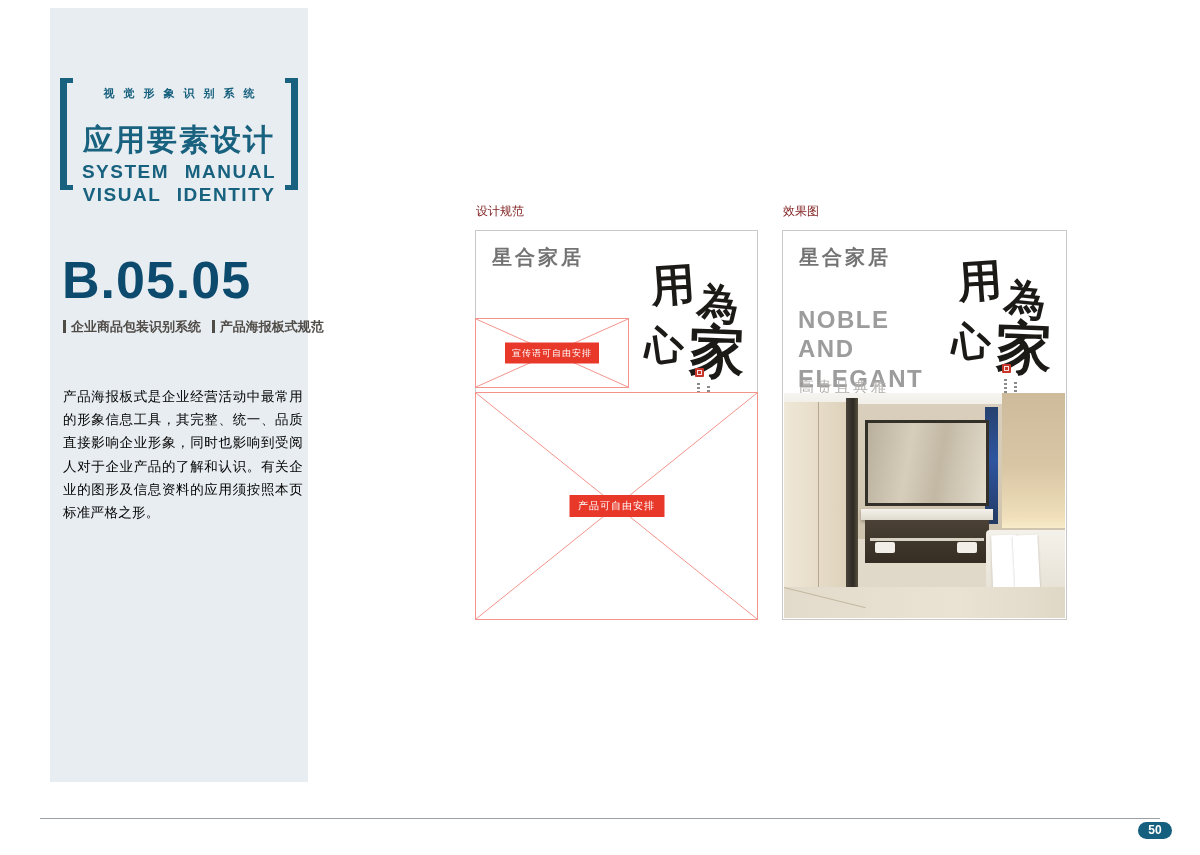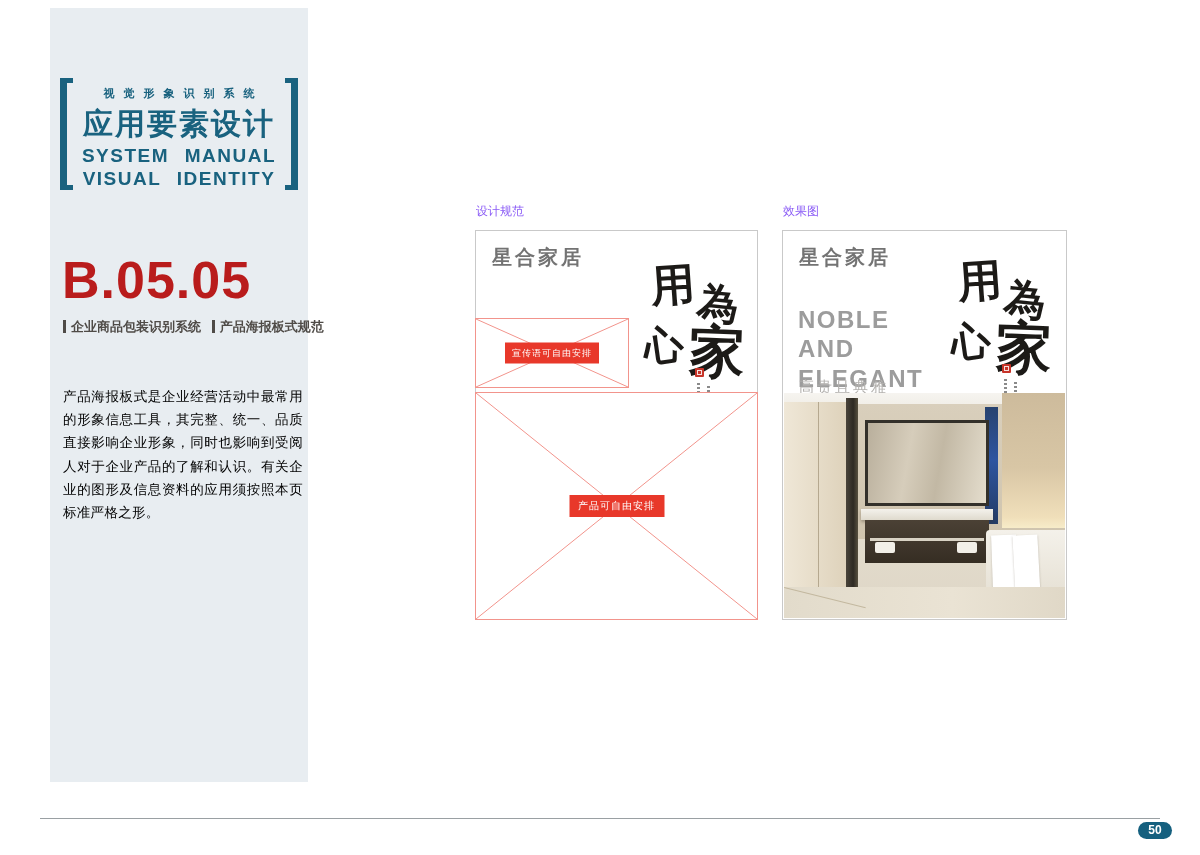--- a/index.html
+++ b/index.html
@@ -17,26 +17,26 @@
     background:#e8edf1;
   }
   .header-block {
     position:absolute; left:10px; top:68px; width:238px; height:118px;
     text-align:center; color:#19627f;
   }
   .bracket { position:absolute; top:2px; width:13px; height:112px; }
   .bracket-left  { left:0;  border-left:7px solid #19627f; border-top:5px solid #19627f; border-bottom:5px solid #19627f; }
   .bracket-right { right:0; border-right:7px solid #19627f; border-top:5px solid #19627f; border-bottom:5px solid #19627f; }
   .hdr-sub { font-size:11px; font-weight:bold; letter-spacing:9px; padding-left:9px; margin-top:10px; white-space:nowrap; }
-  .hdr-title { font-size:30px; font-weight:bold; letter-spacing:2px; margin-top:3px; white-space:nowrap; }
+  .hdr-title { font-size:30px; font-weight:bold; letter-spacing:2px; margin-top:19px; white-space:nowrap; }
   .hdr-en { font-size:19px; font-weight:bold; letter-spacing:1.5px; word-spacing:9px; line-height:1.2; white-space:nowrap; }
 
   .section-code {
     position:absolute; left:12px; top:242px;
-    font-size:52px; font-weight:bold; color:#b91c1c; letter-spacing:1px;
+    font-size:52px; font-weight:bold; color:#0c4a6e; letter-spacing:1px;
   }
   .cat-row {
     position:absolute; left:13px; top:310px; width:240px;
     font-size:13px; color:#4f4b47; font-weight:600; white-space:nowrap;
   }
   .cat-bar {
     display:inline-block; width:3px; height:13px; background:#4f4b47;
     margin:0 5px 0 0; vertical-align:-2px;
   }
   .cat-item { margin-right:7px; }
@@ -44,21 +44,21 @@
     position:absolute; left:13px; top:377px; width:240px;
     font-size:13.5px; color:#000000; line-height:1.72; letter-spacing:0.3px;
     text-align:justify;
   }
   .specs {
     position:absolute; left:13px; top:490px; width:240px;
     font-size:11.5px; color:#e0554a; line-height:1.55;
   }
 
   
-  .panel-label { position:absolute; font-size:12px; color:#8b5cf6; }
+  .panel-label { position:absolute; font-size:12px; color:#7f1d1d; }
   .lbl-design { left:476px; top:203px; }
   .lbl-effect { left:783px; top:203px; }
 
   .panel {
     position:absolute; background:#ffffff; border:1px solid #c9c9c9;
   }
   .design-panel { left:475px; top:230px; width:283px; height:389px; }
   .effect-panel { left:782px; top:230px; width:285px; height:390px; }
 
   .brand-logo {

